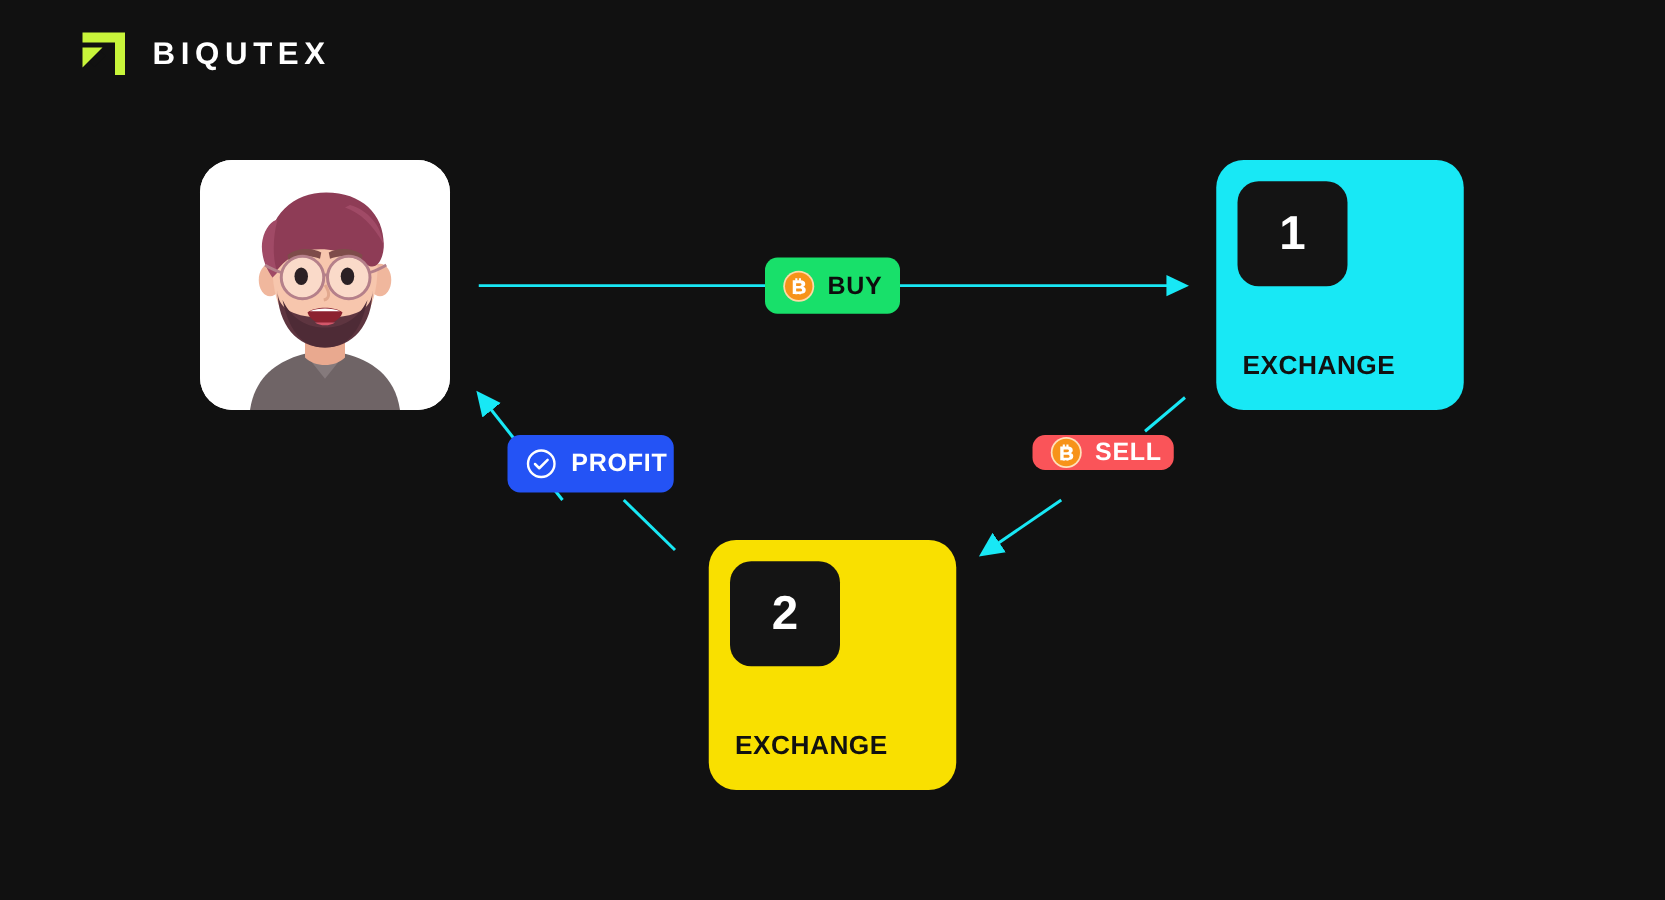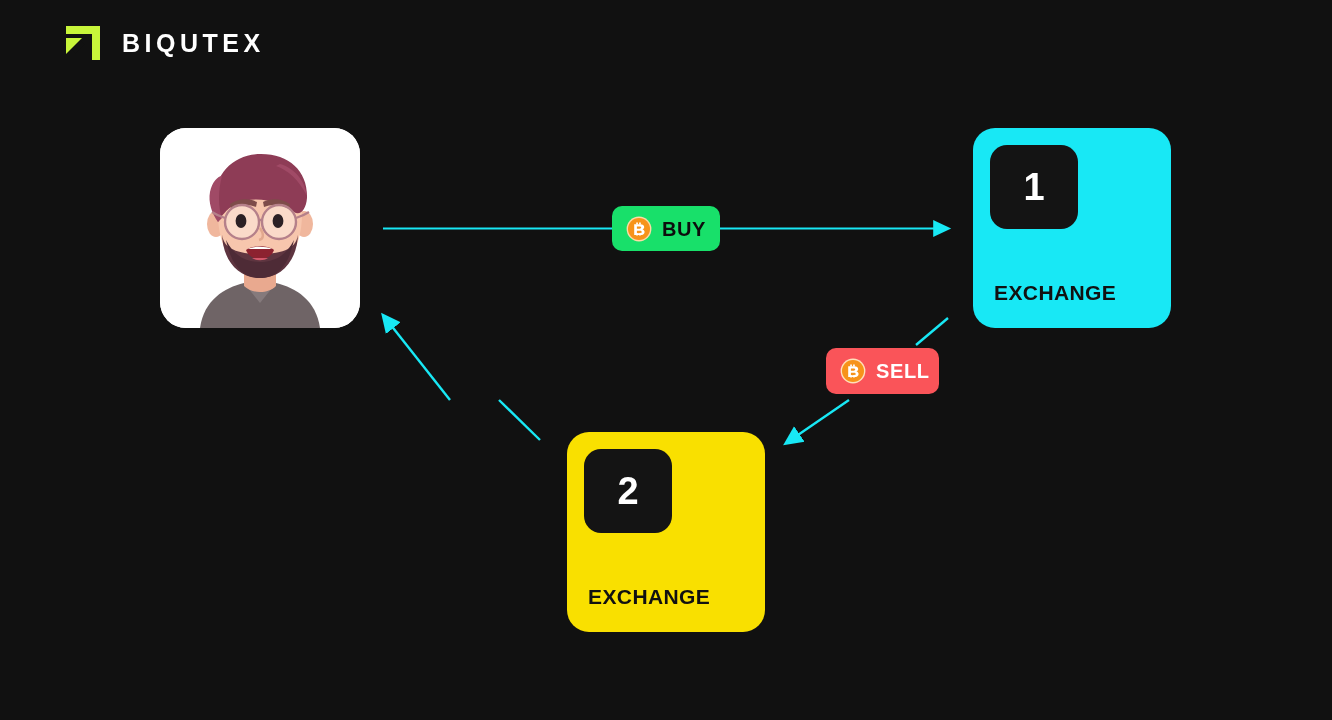--- a/index.html
+++ b/index.html
@@ -138,21 +138,21 @@
     height: 45px;
     background: #18e06a;
     padding: 4px 14px;
     gap: 10px;
   }
   #pill-buy .pill-label { color: #0d0d0d; }
   #pill-sell {
     left: 826px;
     top: 348px;
     width: 113px;
-    height: 46px;
+    height: 28px;
     background: #fa5459;
     padding: 0 14px;
     gap: 10px;
   }
   #pill-sell .pill-label { color: #ffffff; }
   #pill-profit {
     left: 406px;
     top: 348px;
     width: 133px;
     height: 46px;
@@ -277,14 +277,21 @@
       <path d="M10.2 6.6 h1.7 v2 h-1.7 Z M13.1 6.6 h1.7 v2 h-1.7 Z
                M10.2 17.3 h1.7 v2.1 h-1.7 Z M13.1 17.3 h1.7 v2.1 h-1.7 Z" fill="#ffffff"></path>
       <path d="M8.2 8.2 h6.1 c2.5 0 3.9 1.1 3.9 2.9 c0 1.2 -0.7 2 -1.7 2.3 c1.3 0.3 2.1 1.2 2.1 2.6
                c0 2 -1.6 3.1 -4.2 3.1 h-6.2 Z M10.9 10.5 v2.2 h2.7 c1 0 1.6 -0.4 1.6 -1.1
                c0 -0.7 -0.6 -1.1 -1.6 -1.1 Z M10.9 14.7 v2.5 h3 c1.1 0 1.8 -0.4 1.8 -1.2
                c0 -0.8 -0.7 -1.3 -1.8 -1.3 Z" fill="#ffffff"></path>
     </svg>
     <span class="pill-label">SELL</span>
   </div>
 
+  <div id="pill-profit" class="pill">
+    <svg class="pill-icon" width="26" height="26" viewBox="0 0 26 26">
+      <circle cx="13" cy="13" r="10.6" fill="none" stroke="#ffffff" stroke-width="1.9"></circle>
+      <path d="M8 13.2 L11.4 16.6 L18.1 9.9" fill="none" stroke="#ffffff" stroke-width="2" stroke-linecap="round" stroke-linejoin="round"></path>
+    </svg>
+    <span class="pill-label">PROFIT</span>
+  </div>
 
 </div>
 
 </body></html>

